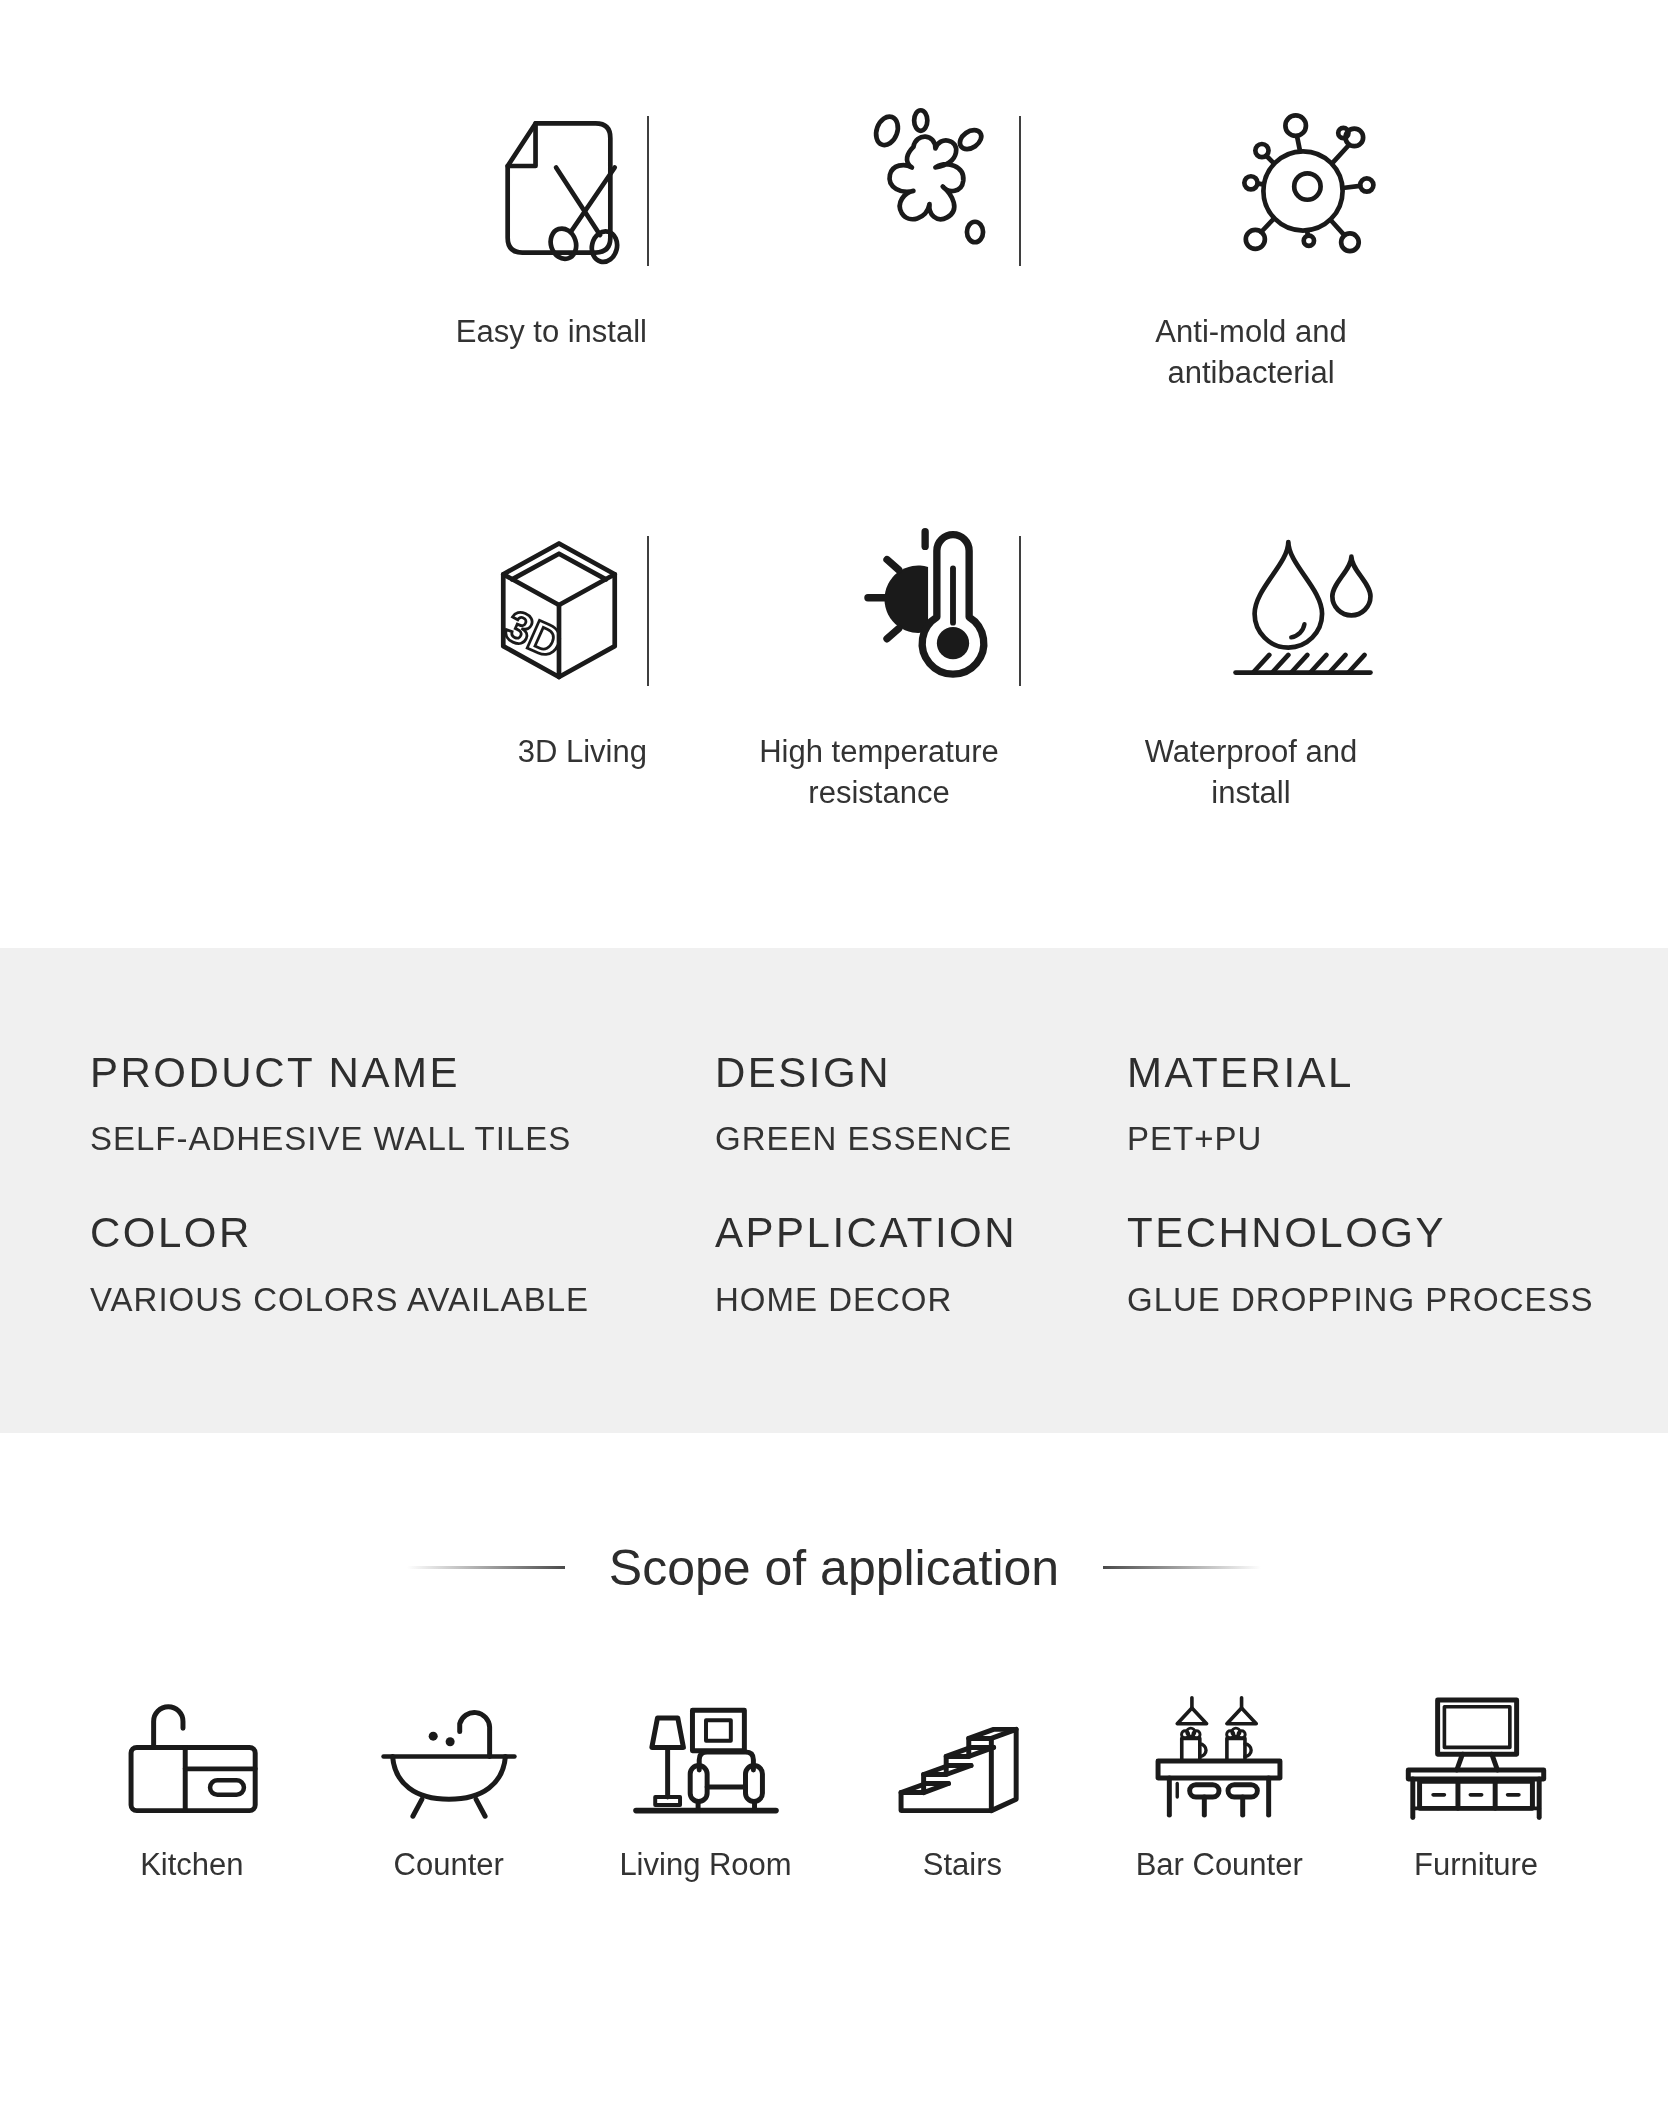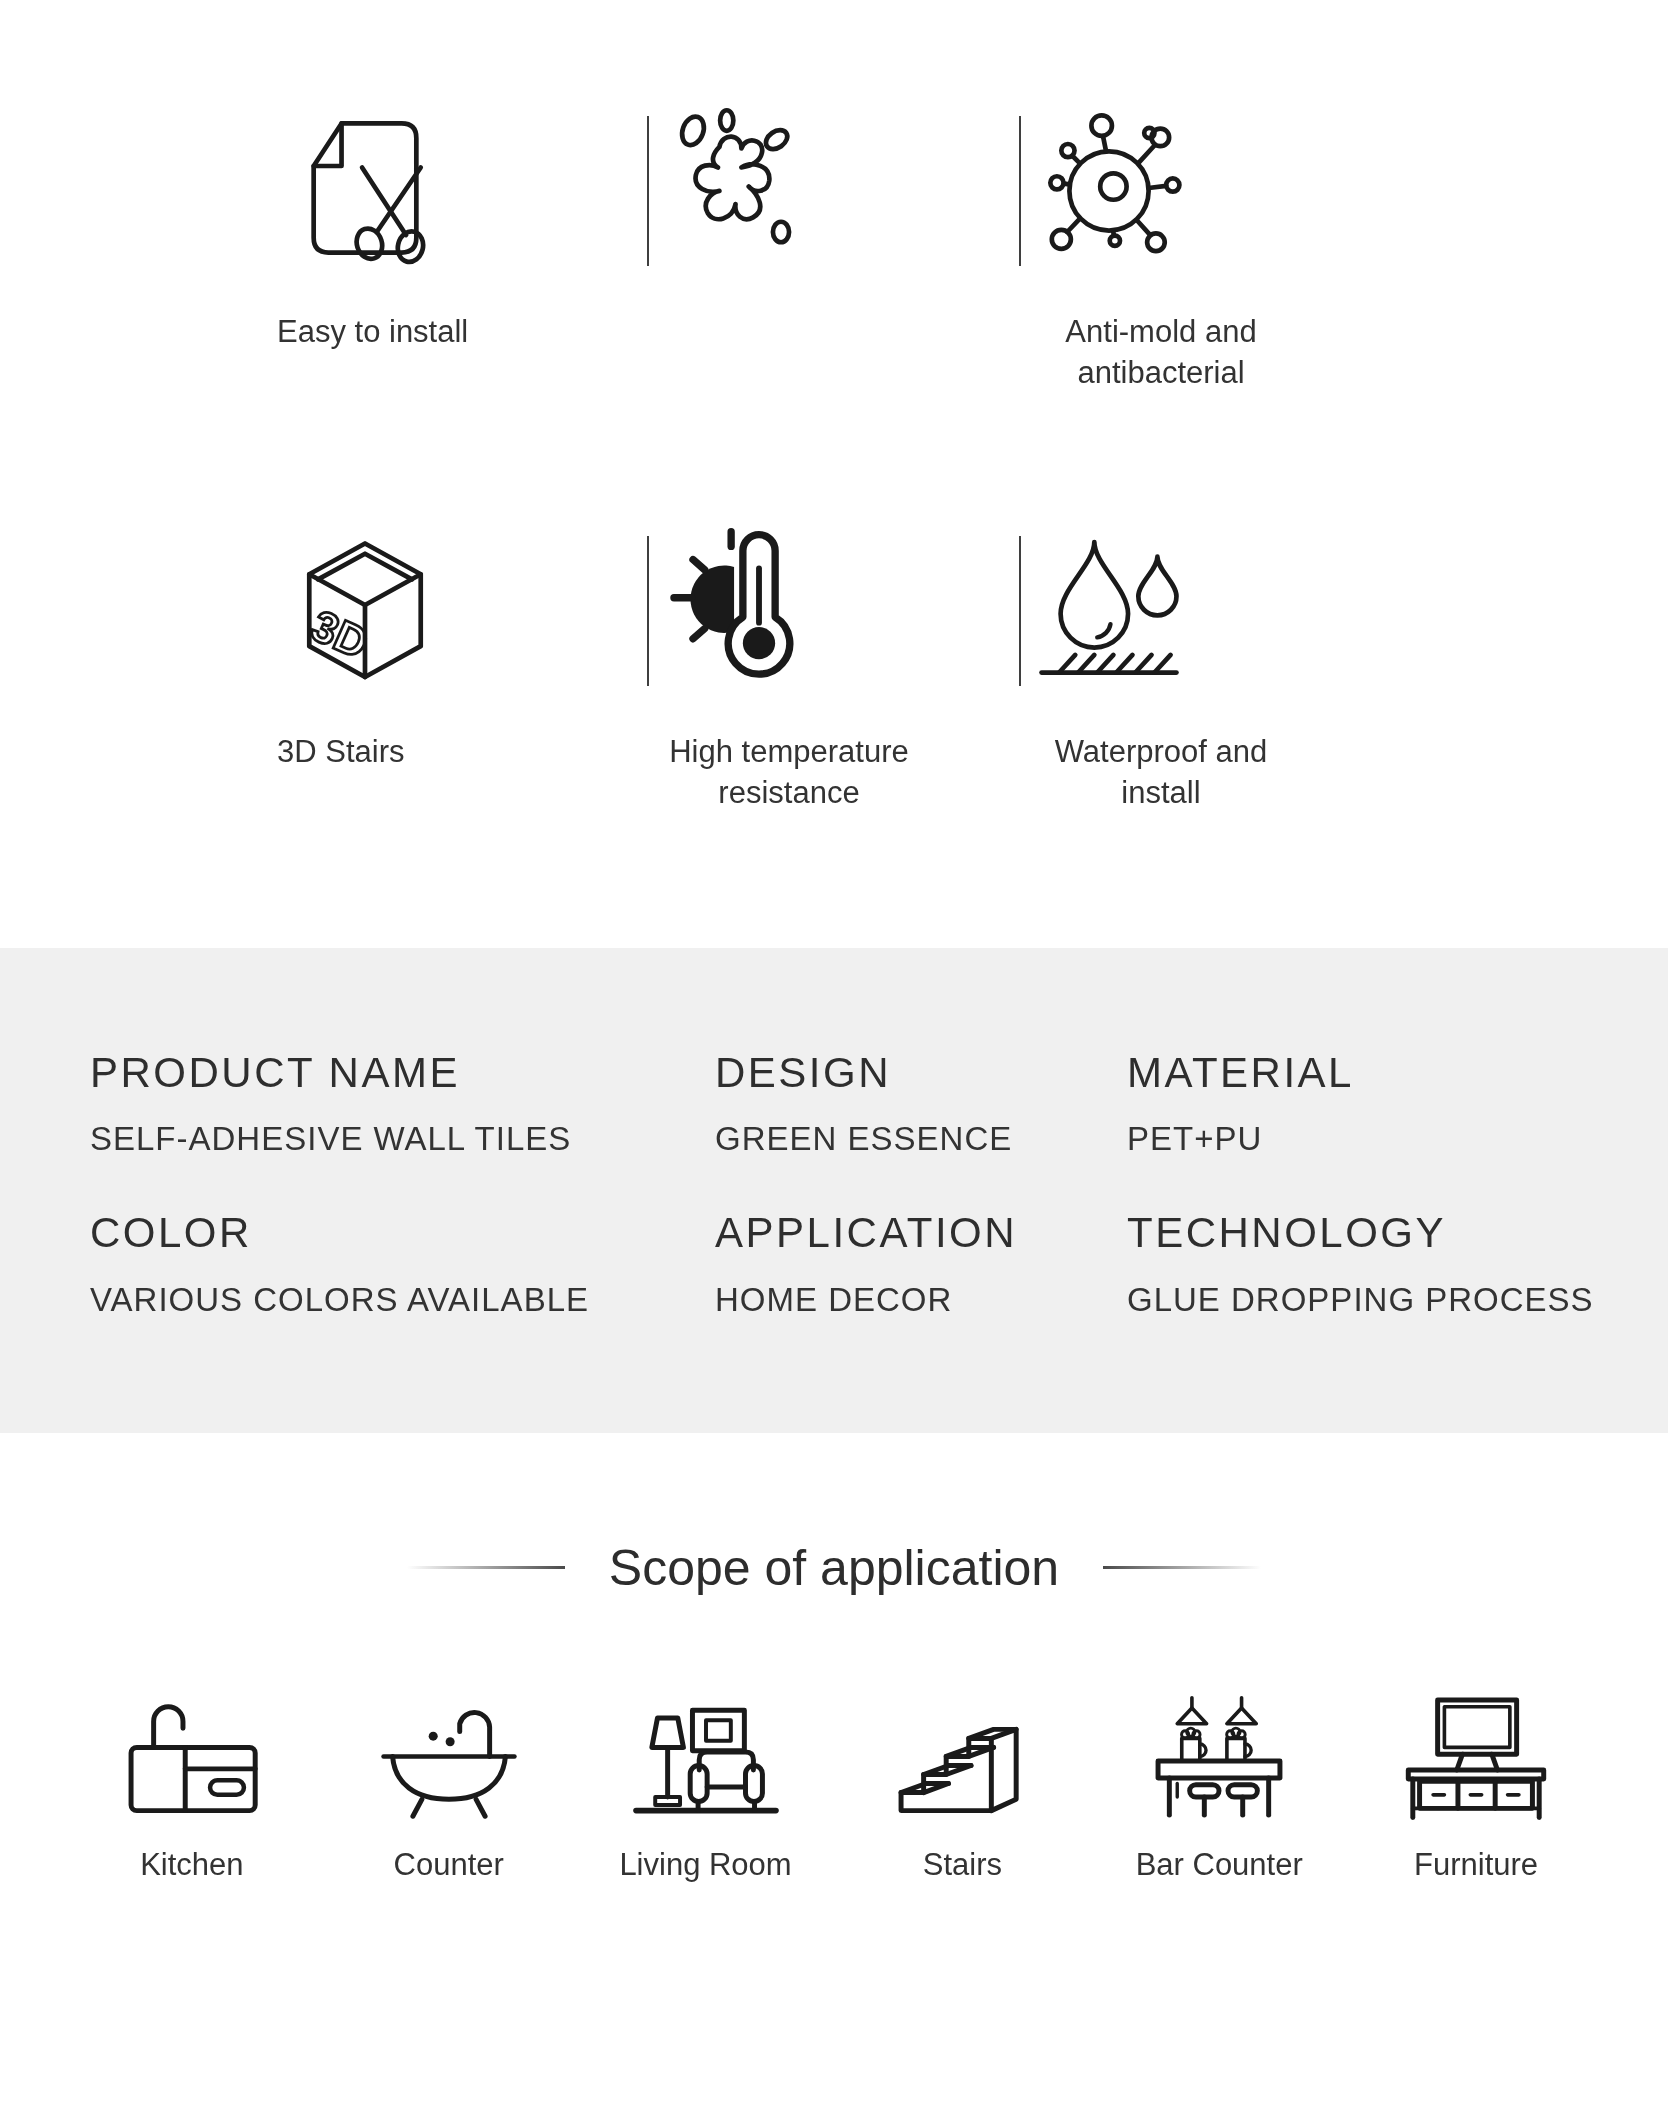--- a/index.html
+++ b/index.html
@@ -19,21 +19,21 @@
   }
   .outline-text {
     fill:none; stroke:#1a1a1a; stroke-width:1.9;
     font-family:"Liberation Sans", sans-serif; font-weight:bold;
   }
 
   
   .features { padding:92px 0 134px; }
   .feature-row { display:flex; justify-content:center; align-items:flex-start; }
   .feature-row.second { margin-top:118px; }
-  .feature-cell { width:370px; display:flex; flex-direction:column; align-items:flex-start; }
+  .feature-cell { width:370px; display:flex; flex-direction:column; align-items:flex-end; }
   .icon-box { height:192px; display:flex; align-items:center; justify-content:center; }
   .icon-box svg { height:176px; width:auto; }
   .feature-label {
     margin-top:28px; font-size:31px; line-height:1.32; color:#333333;
     text-align:center; max-width:280px; min-height:82px;
   }
   .v-divider { width:2px; height:150px; background:#3f3f3f; margin-top:24px; }
 
   
   .specs {
@@ -128,21 +128,21 @@
     <div class="feature-cell">
       <div class="icon-box">
         <svg viewBox="0 0 120 120" class="lineart">
           <path d="M60 16 L98 37 L60 58 L22 37 Z"></path>
           <path d="M28 40.5 L60 23 L92 40.5"></path>
           <path d="M22 37 V86 L60 107 V58"></path>
           <path d="M98 37 V86 L60 107"></path>
           <text x="26" y="87" font-size="30" class="outline-text" transform="rotate(24 41 72)">3D</text>
         </svg>
       </div>
-      <div class="feature-label">3D Stairs</div>
+      <div class="feature-label">3D Living</div>
     </div>
 
     <div class="v-divider"></div>
 
     <div class="feature-cell">
       <div class="icon-box">
         <svg viewBox="0 0 120 120" class="lineart">
           <path d="M58 32 A23 23 0 1 0 58 76 Z" class="fill"></path>
           <path d="M56 8 V18" style="stroke-width:5"></path>
           <path d="M30 27 L38 34" style="stroke-width:5"></path>

